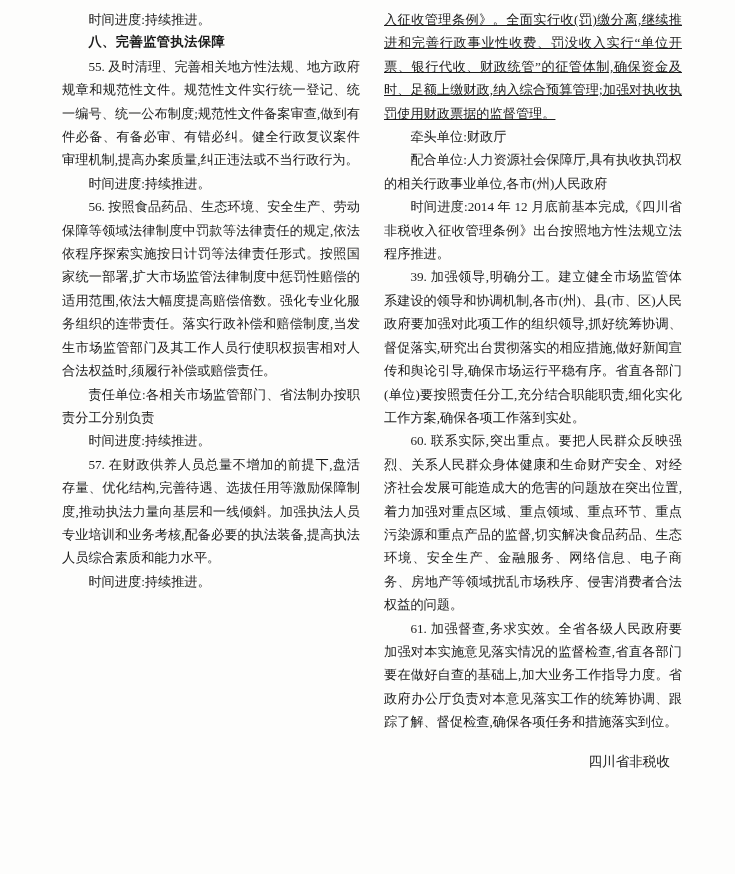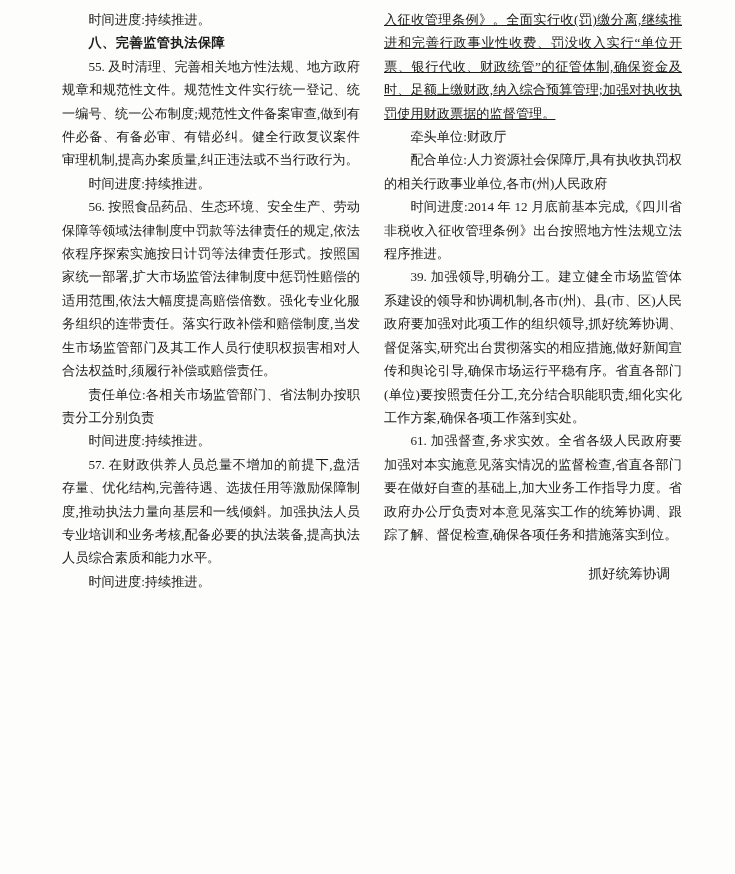--- a/index.html
+++ b/index.html
@@ -29,21 +29,21 @@
   .para {
     margin: 0;
     font-size: 13.2px;
     line-height: 23.4px;
     text-align: justify;
     text-indent: 2em;
     word-break: break-all;
   }
   .para.heading {
     font-weight: 700;
-    font-family: Liberation Serif, serif;
+    font-family: Liberation Mono, monospace;
     letter-spacing: 0.5px;
   }
   .para.continuation {
     text-indent: 0;
     text-decoration: underline;
   }
   .signature-block {
     margin-top: 14px;
     margin-left: auto;
     margin-right: 12px;
@@ -71,19 +71,20 @@
       <p class="para body">57. 在财政供养人员总量不增加的前提下,盘活存量、优化结构,完善待遇、选拔任用等激励保障制度,推动执法力量向基层和一线倾斜。加强执法人员专业培训和业务考核,配备必要的执法装备,提高执法人员综合素质和能力水平。</p>
       <p class="para body">时间进度:持续推进。</p>
     </div>
   <div class="column">
     <div>
         <p class="para continuation">入征收管理条例》。全面实行收(罚)缴分离,继续推进和完善行政事业性收费、罚没收入实行“单位开票、银行代收、财政统管”的征管体制,确保资金及时、足额上缴财政,纳入综合预算管理;加强对执收执罚使用财政票据的监督管理。</p>
         <p class="para body">牵头单位:财政厅</p>
         <p class="para body">配合单位:人力资源社会保障厅,具有执收执罚权的相关行政事业单位,各市(州)人民政府</p>
         <p class="para body">时间进度:2014 年 12 月底前基本完成,《四川省非税收入征收管理条例》出台按照地方性法规立法程序推进。</p>
         <p class="para body">39. 加强领导,明确分工。建立健全市场监管体系建设的领导和协调机制,各市(州)、县(市、区)人民政府要加强对此项工作的组织领导,抓好统筹协调、督促落实,研究出台贯彻落实的相应措施,做好新闻宣传和舆论引导,确保市场运行平稳有序。省直各部门(单位)要按照责任分工,充分结合职能职责,细化实化工作方案,确保各项工作落到实处。</p>
+        <p class="para body">60. 联系实际,突出重点。要把人民群众反映强烈、关系人民群众身体健康和生命财产安全、对经济社会发展可能造成大的危害的问题放在突出位置,着力加强对重点区域、重点领域、重点环节、重点污染源和重点产品的监督,切实解决食品药品、生态环境、安全生产、金融服务、网络信息、电子商务、房地产等领域扰乱市场秩序、侵害消费者合法权益的问题。</p>
         <p class="para body">61. 加强督查,务求实效。全省各级人民政府要加强对本实施意见落实情况的监督检查,省直各部门要在做好自查的基础上,加大业务工作指导力度。省政府办公厅负责对本意见落实工作的统筹协调、跟踪了解、督促检查,确保各项任务和措施落实到位。</p>
       </div>
     <div class="signature-block">
-      <div class="sig-line">抓好统筹协调</div>
+      <div class="sig-line">四川省非税收</div>
     </div>
   </div>
 </div>
 
 </body></html>

